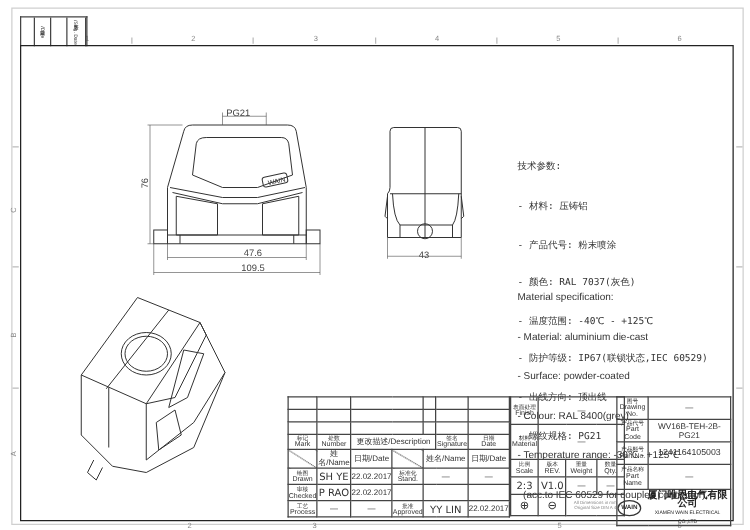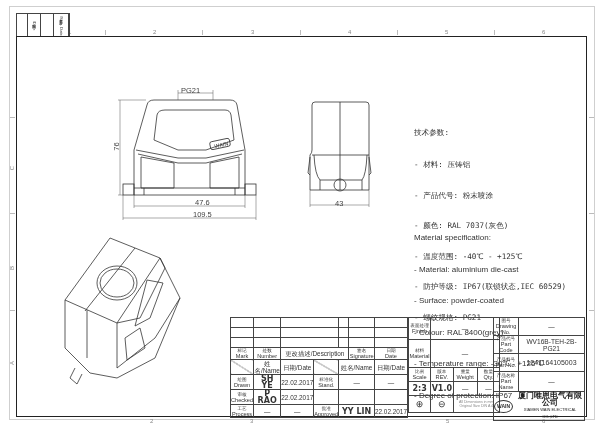--- a/index.html
+++ b/index.html
@@ -11,21 +11,21 @@
   .tick-v{position:absolute;width:5px;height:1px;background:#bbb;}
   .zone-v{position:absolute;font-size:6px;color:#888;transform:rotate(-90deg);}
   .revbox{position:absolute;left:16px;top:13px;display:flex;border:1px solid #444;border-bottom:none;height:23px;}
   .revbox div{border-right:1px solid #444;font-size:4px;writing-mode:vertical-rl;display:flex;align-items:center;justify-content:center;color:#333;}
   .spec{position:absolute;font-family:"DejaVu Sans Mono",monospace;font-size:7.6px;line-height:10.2px;color:#333;white-space:pre;}
   .spec .h{margin-bottom:1px;}
   table.tb{position:absolute;border-collapse:collapse;font-size:6.4px;color:#333;}
   table.tb td{border:0.8px solid #444;text-align:center;vertical-align:middle;padding:0;line-height:7px;}
   .cn{font-size:4.6px;display:block;line-height:5px;}
   .en{font-size:5.6px;display:block;line-height:6px;}
-  .val{font-size:8px;font-family:"DejaVu Sans",sans-serif;color:#333;font-weight:bold;}
+  .val{font-size:8px;font-family:"DejaVu Sans",sans-serif;color:#333;}
   .logo-cn{font-size:8px;font-weight:bold;color:#222;}
   .logo-en{font-size:4px;color:#222;}
   svg text{font-family:"Liberation Sans",sans-serif;}
 </style>
 </head>
 <body>
 
 <div class="sheet"></div>
 
 <span class="zone-h" style="left:68px;top:29px;">1</span>
@@ -151,30 +151,30 @@
   </g>
 </svg>
 
 <div class="spec" style="left:414px;top:108px;">
   <div class="h">技术参数:</div>
   <div>- 材料: 压铸铝</div>
   <div>- 产品代号: 粉末喷涂</div>
   <div>- 颜色: RAL 7037(灰色)</div>
   <div>- 温度范围: -40℃ - +125℃</div>
   <div>- 防护等级: IP67(联锁状态,IEC 60529)</div>
+  <div>- 出线方向: 顶出线</div>
   <div>- 螺纹规格: PG21</div>
 </div>
 
 <div class="spec" style="left:414px;top:212px;font-size:8px;line-height:10.5px;font-family:'Liberation Sans',sans-serif;">
   <div>Material specification:</div>
   <div>- Material: aluminium die-cast</div>
   <div>- Surface: powder-coated</div>
   <div>- Colour: RAL 8400(grey)</div>
   <div>- Temperature range: -30℃ - +125℃</div>
-  <div>- Degree of protection: IP67</div>
   <div>  (acc.to IEC 60529 for coupled connector)</div>
   
   
   
 </div>
 
 <table class="tb" style="left:230px;top:317px;width:178px;height:95px;">
   <tbody>
       <tr style="height:10px;">
         <td style="width:12px;"></td>

